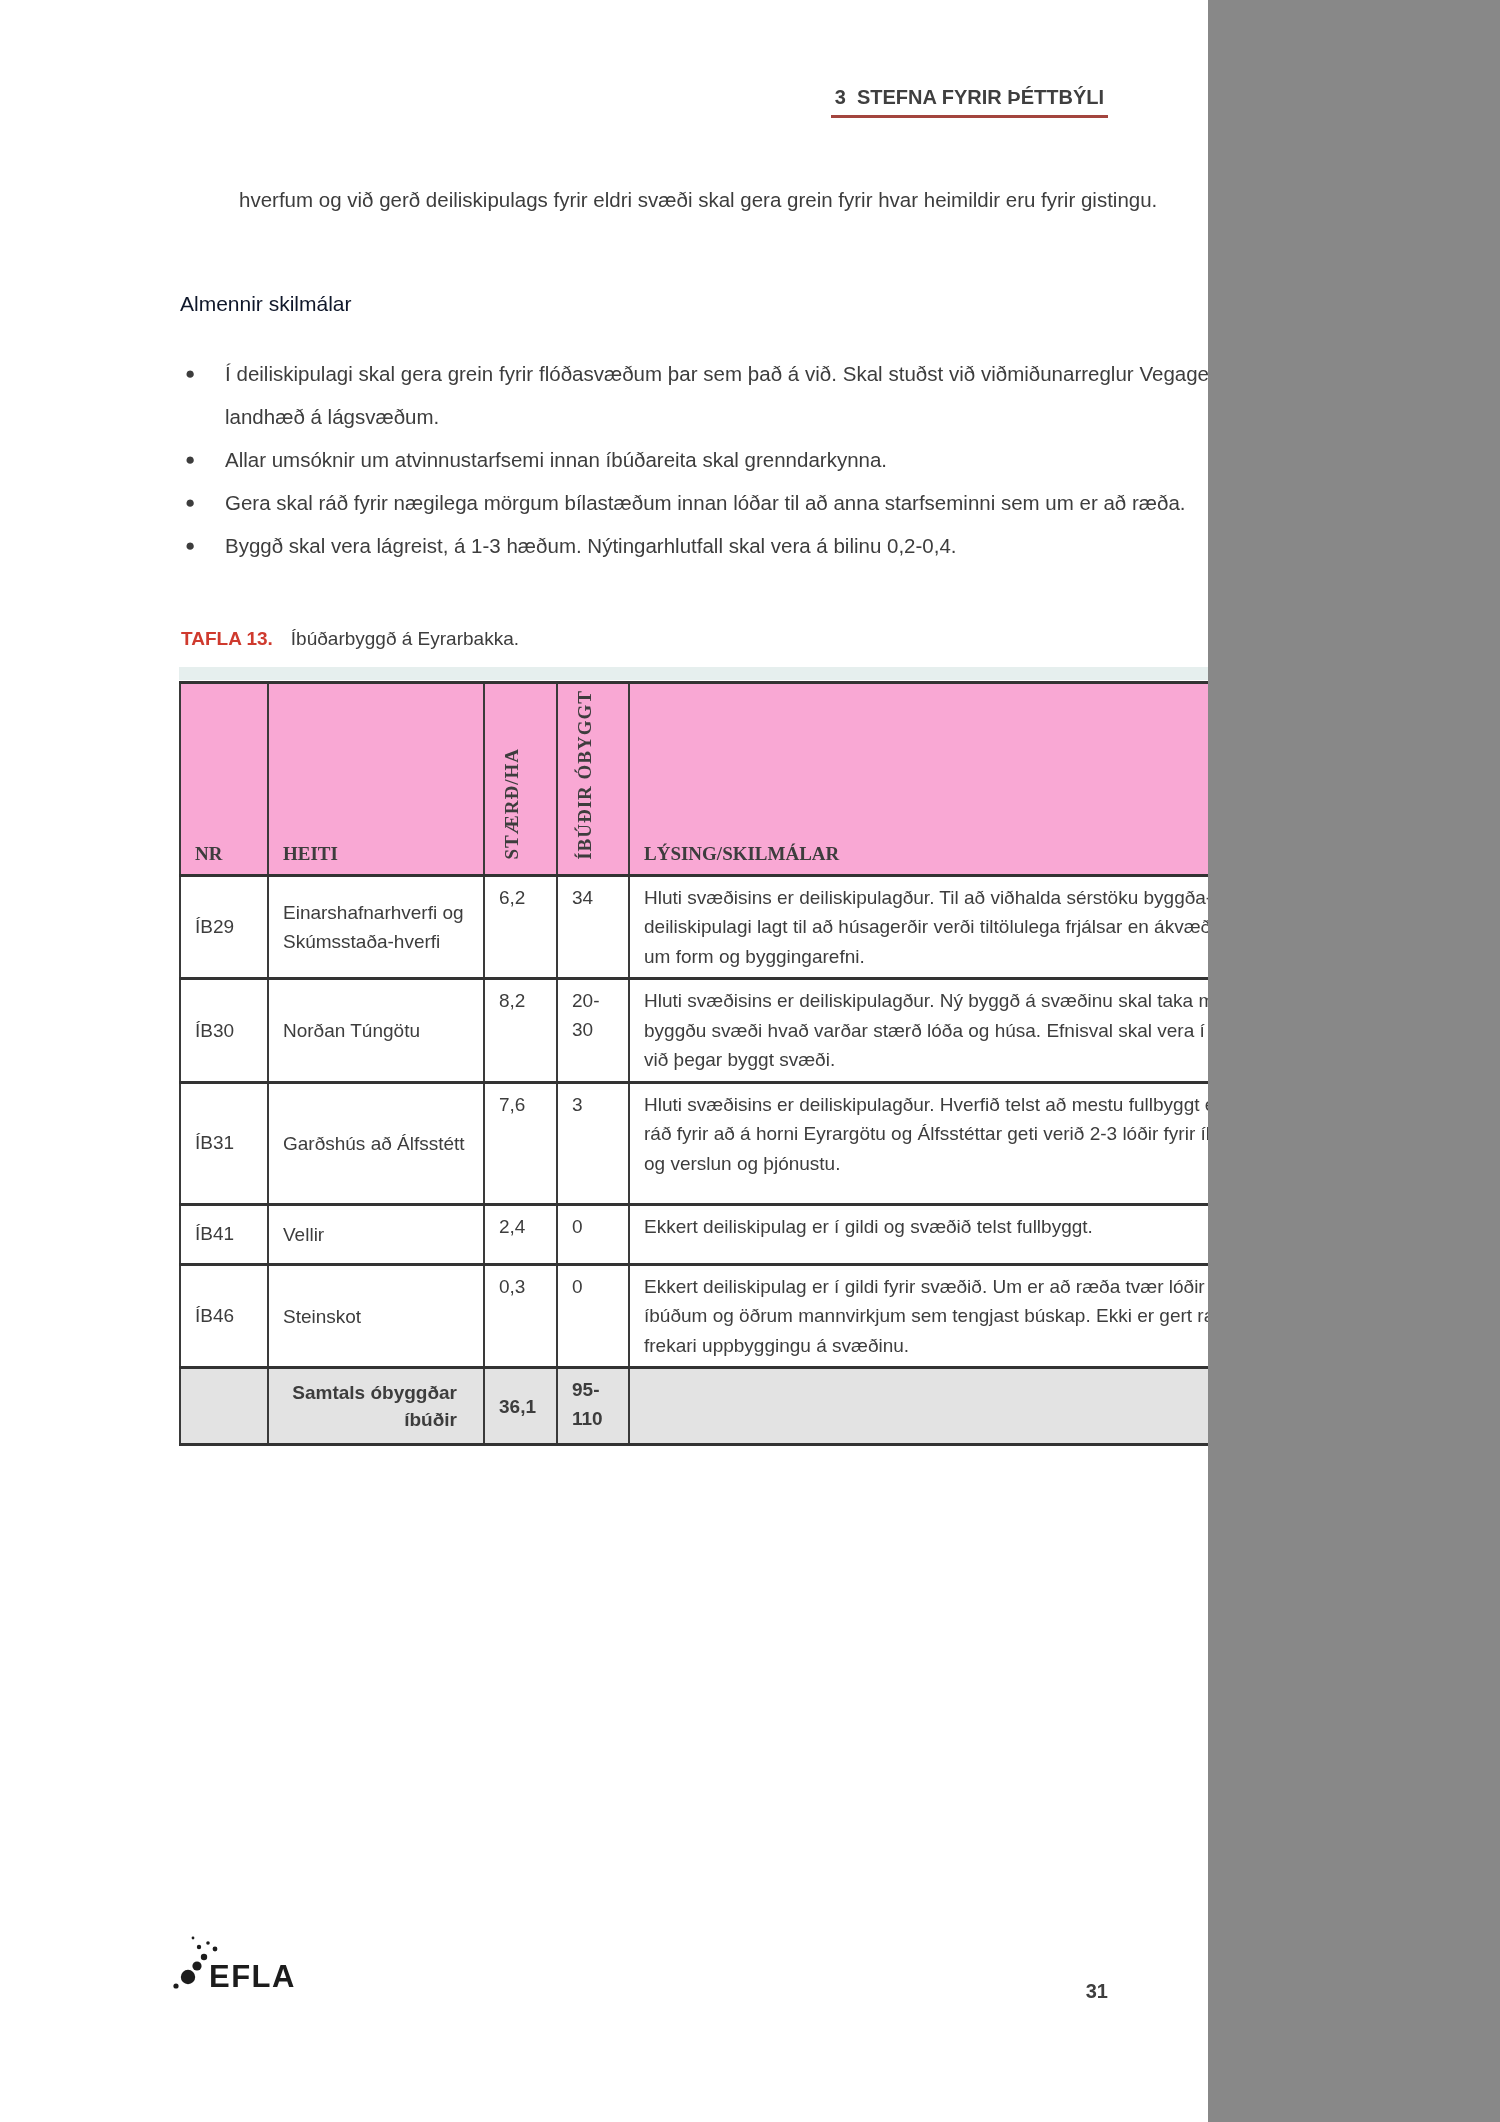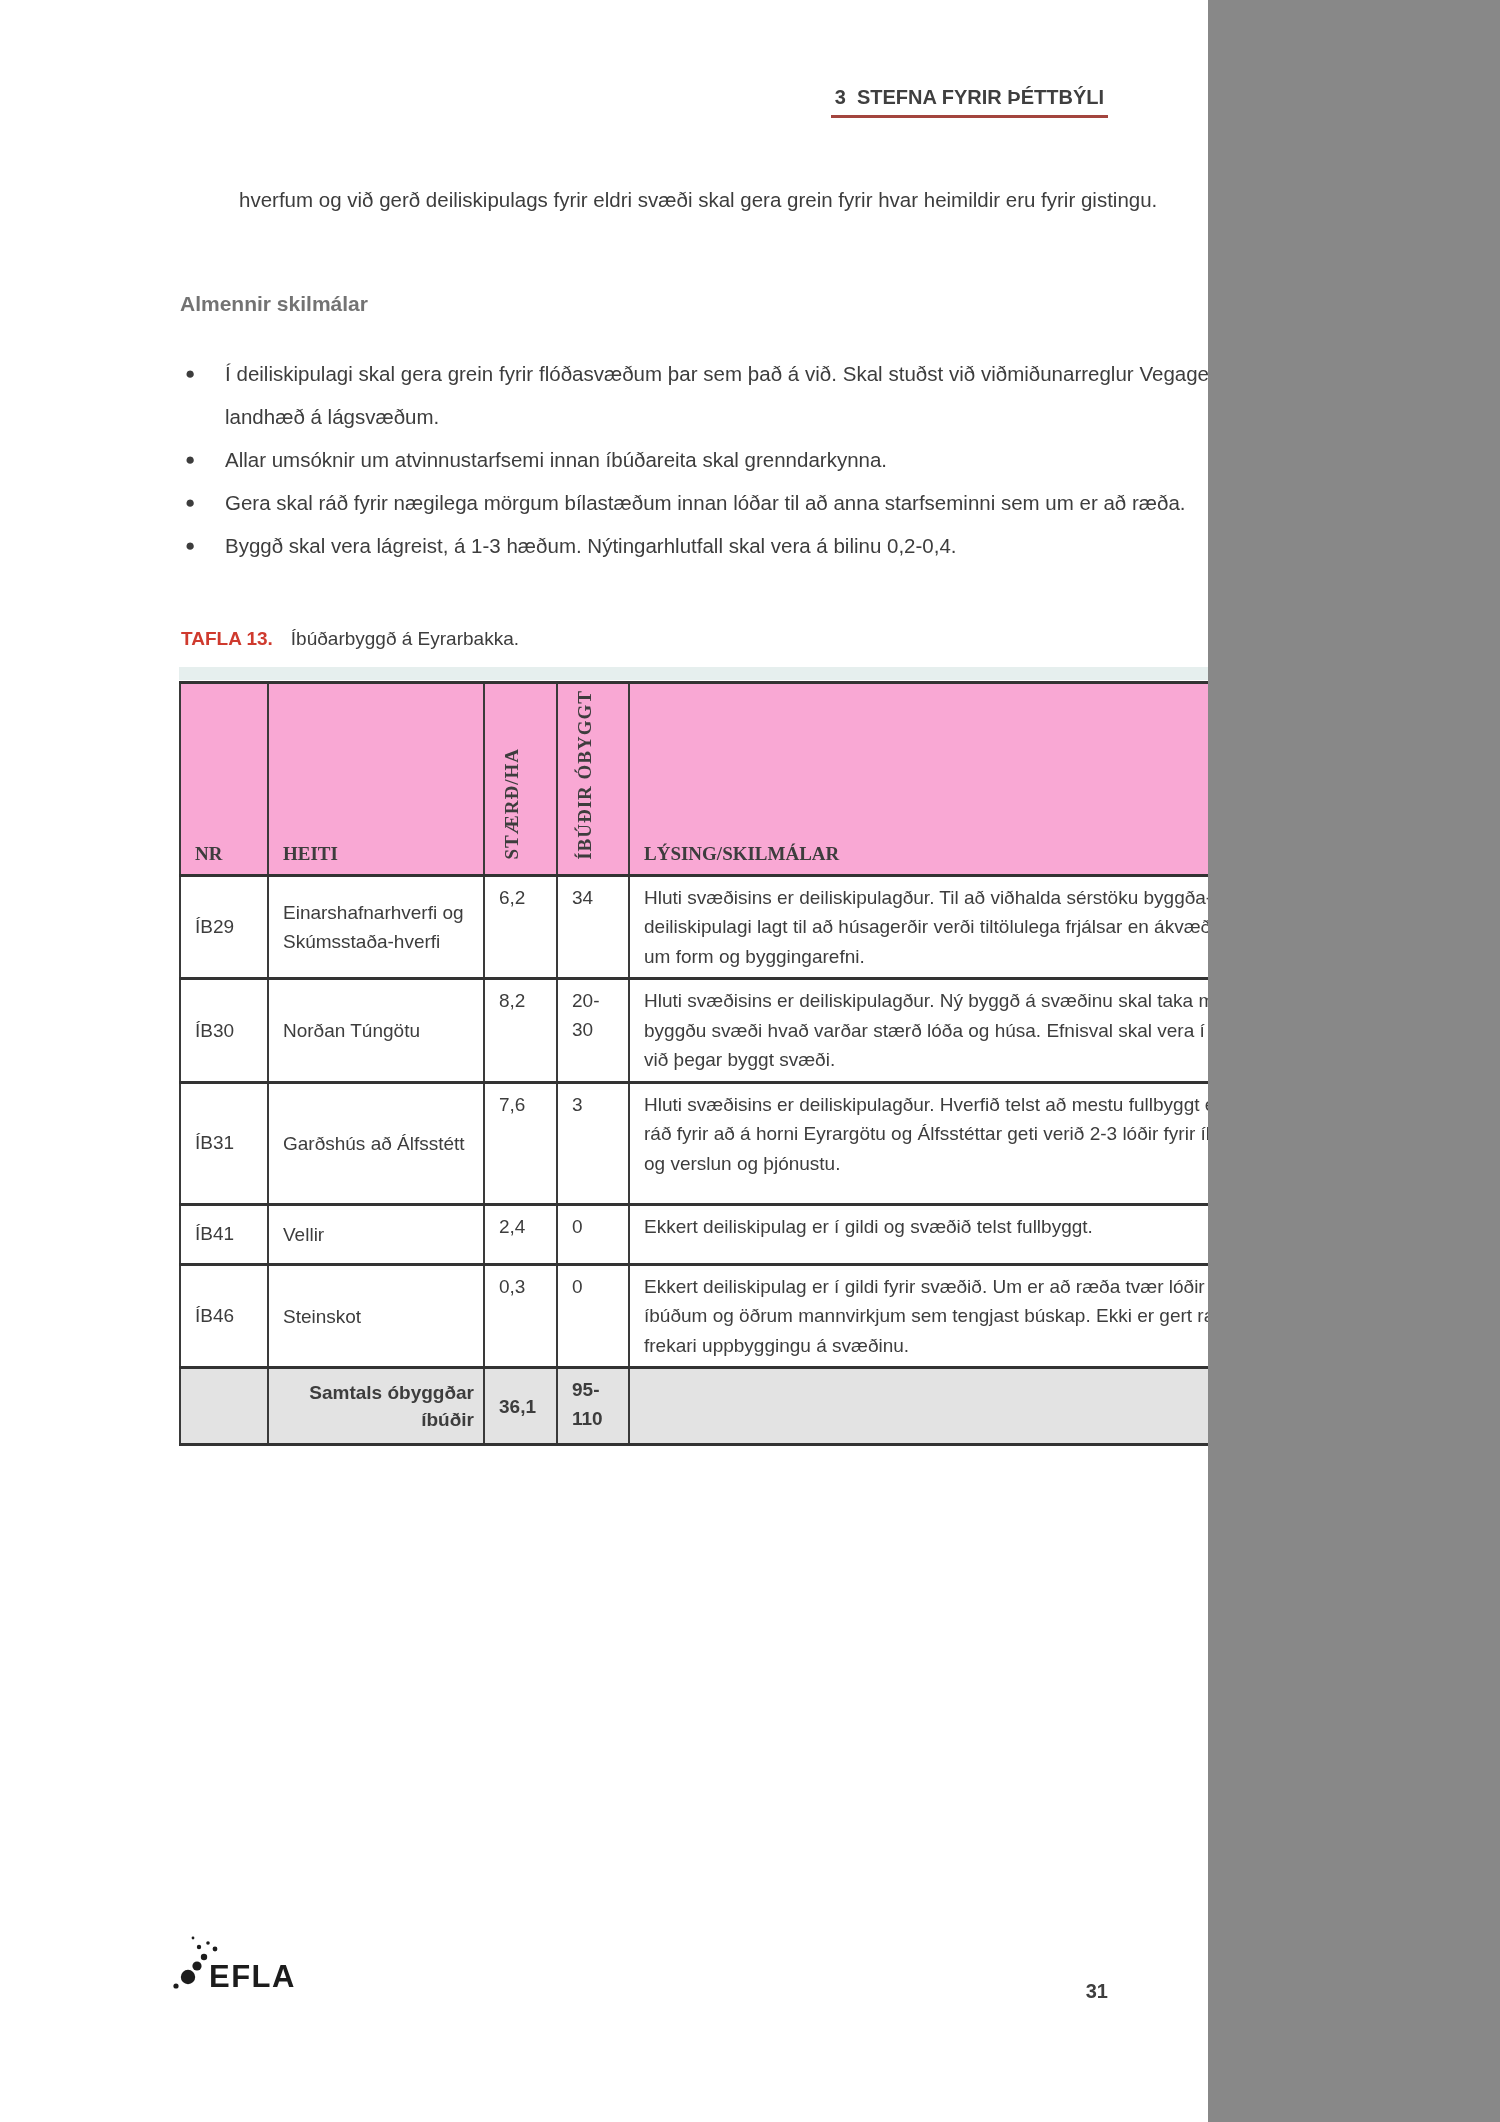--- a/index.html
+++ b/index.html
@@ -19,21 +19,21 @@
     padding:0 4px 6px 4px;
     border-bottom:3px solid #a3453e;
   }
   
   .intro{
     position:absolute;left:239px;top:178px;width:1106px;
     font-size:20.5px;line-height:43px;text-align:justify;
   }
   .heading{
     position:absolute;left:180px;top:292px;
-    font-size:21px;font-weight:bold;color:#737373;
+    font-size:21px;font-weight:normal;color:#0f172a;
   }
   
   .bullets{position:absolute;left:185px;top:352px;width:1146px;}
   .bullet-item{position:relative;padding-left:40px;
     font-size:20.5px;line-height:43px;text-align:justify;}
   .bullet-dot{position:absolute;left:0;top:0;font-size:17px;line-height:43px;color:#3d3d3d;}
   
   .caption{position:absolute;left:181px;top:628px;font-size:19px;}
   .caption .cap-label{color:#cf3a2e;font-weight:bold;margin-right:18px;}
   
@@ -54,21 +54,21 @@
   }
   .ttable .hdr td{background:#f9a8d4;vertical-align:bottom;font-weight:bold;padding-bottom:9px;font-family:Liberation Serif, serif;}
   .ttable .vert-cell{text-align:left;padding-left:16px;}
   .vert{display:inline-block;writing-mode:vertical-rl;transform:rotate(180deg);
     font-weight:bold;letter-spacing:1px;white-space:nowrap;}
   .col-nr{vertical-align:middle;}
   .col-heiti{vertical-align:middle;line-height:29px;}
   .col-num{vertical-align:top;line-height:29px;padding-right:14px;}
   .col-desc{vertical-align:top;line-height:29.5px;padding-left:15px;padding-right:18px;}
   .totals td{background:#e3e3e3;font-weight:bold;}
-  .totals .col-heiti{text-align:right;vertical-align:middle;line-height:27px;padding-right:9px;}
+  .totals .col-heiti{text-align:right;vertical-align:middle;line-height:27px;padding-right:26px;}
   .totals .col-staerd{vertical-align:middle;}
   
   .efla-logo{position:absolute;left:145px;top:1930px;}
   .page-number{position:absolute;right:100px;top:1980px;font-size:20px;font-weight:bold;color:#3f3f3f;}
 </style>
 </head>
 <body>
 
 <div class="page">
 

